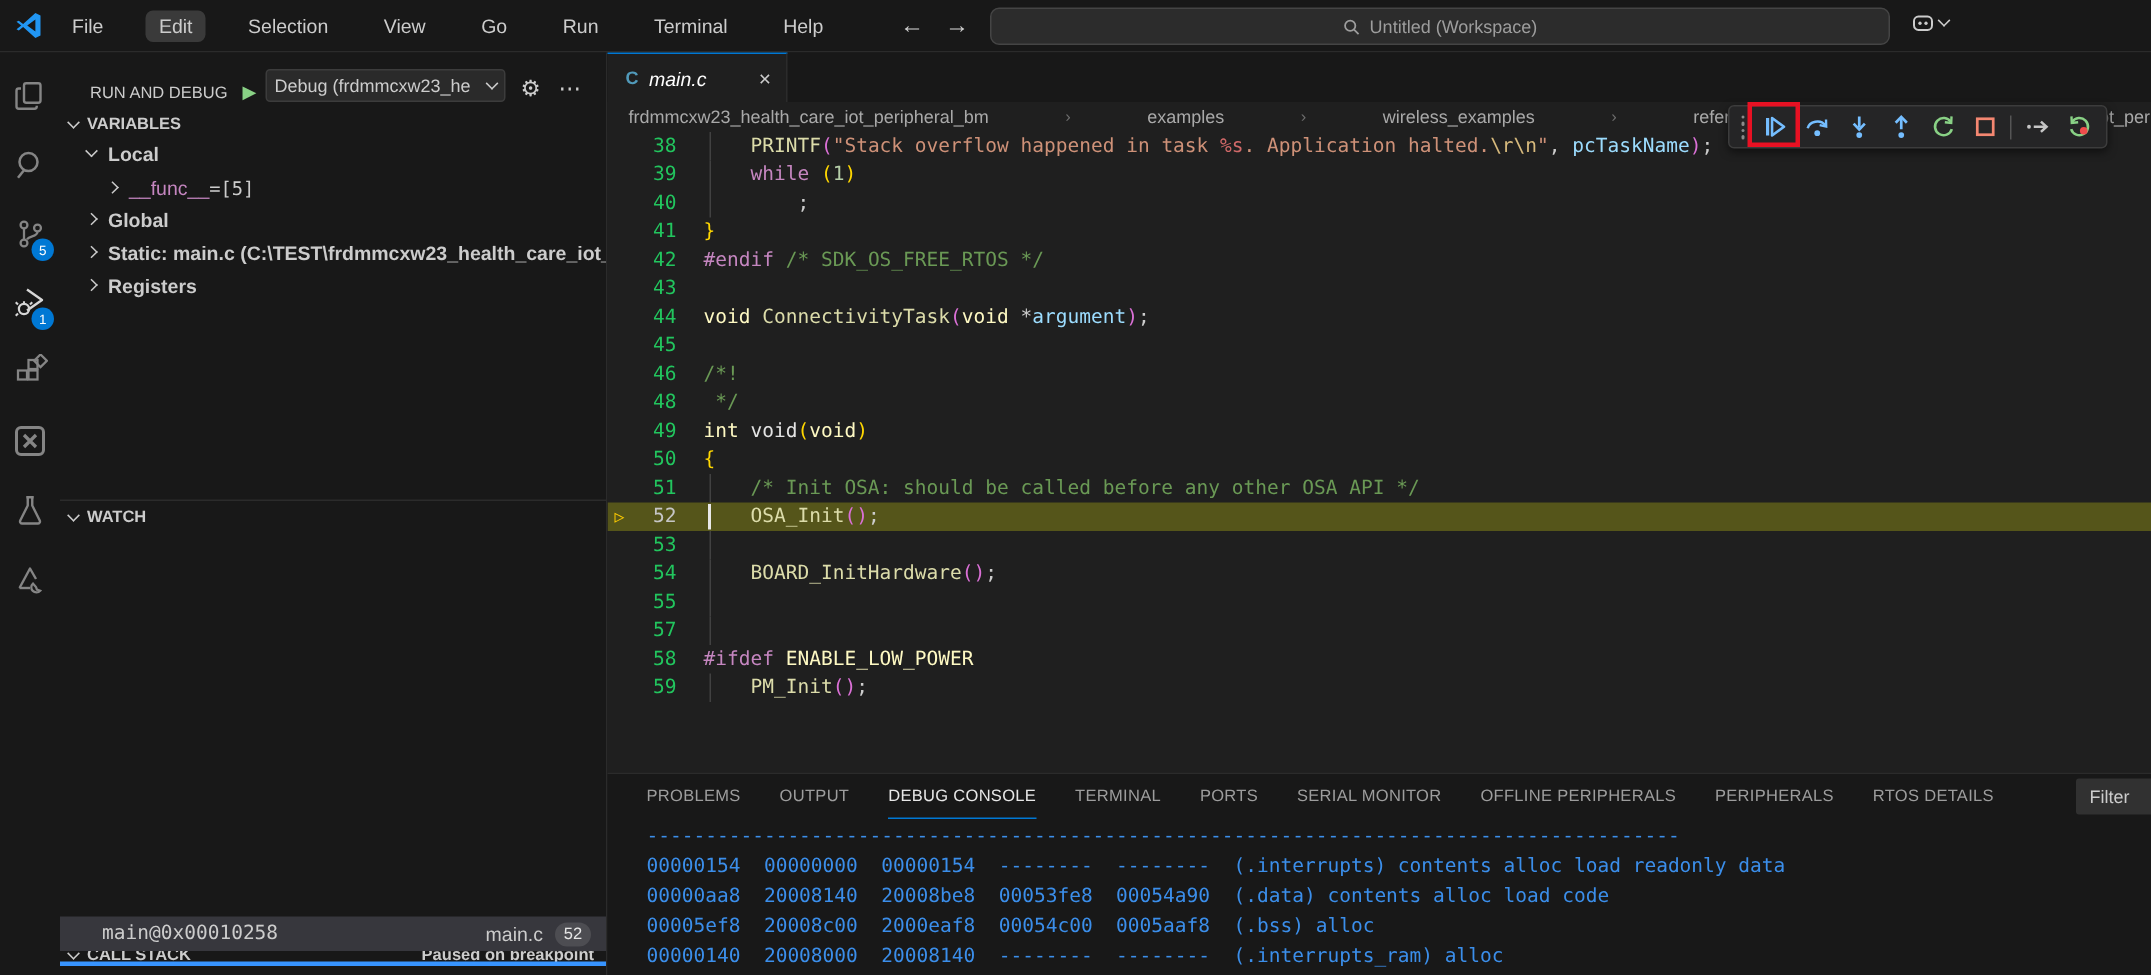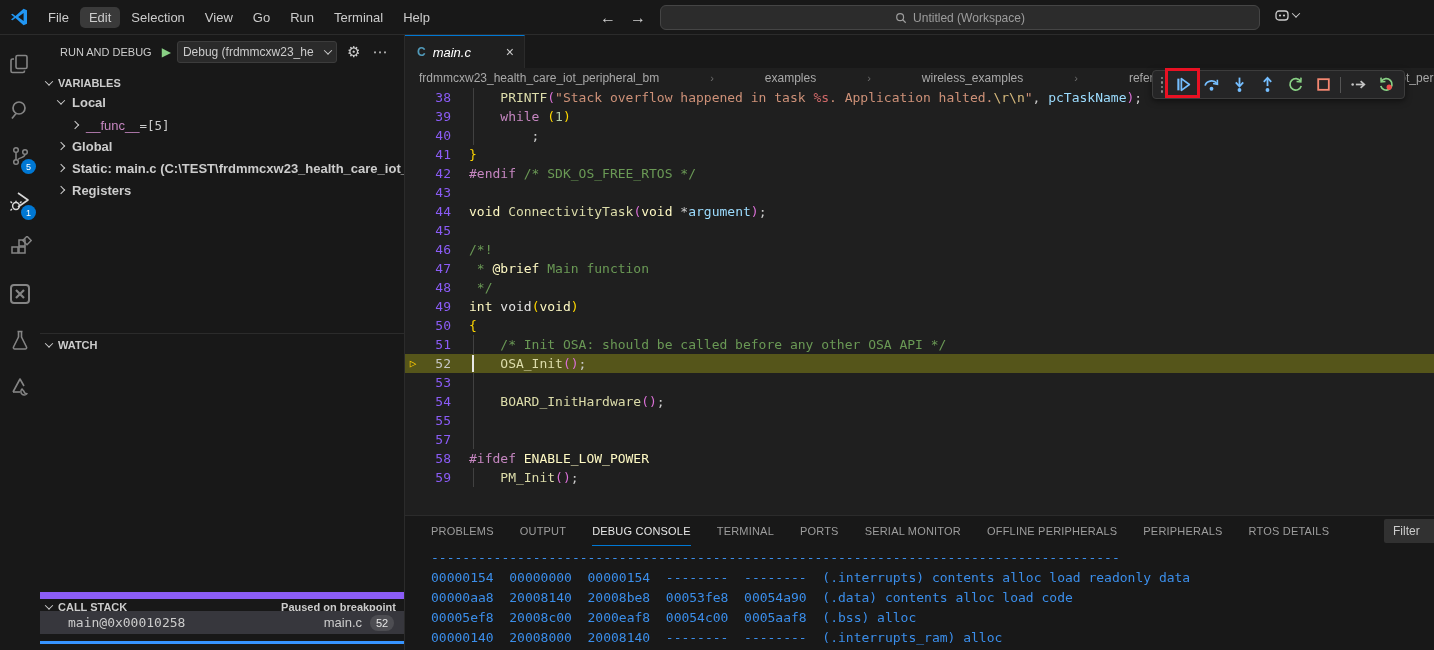--- a/index.html
+++ b/index.html
@@ -3,21 +3,21 @@
 <meta charset="utf-8">
 <style>
   * { margin:0; padding:0; box-sizing:border-box; }
   html,body { width:1434px; height:650px; overflow:hidden; background:#181818;
     font-family:"Liberation Sans", sans-serif; color:#cccccc; }
 
   
   .titlebar { position:absolute; left:0; top:0; width:1434px; height:35px;
     background:#181818; border-bottom:1px solid #2b2b2b; display:flex; align-items:center; }
   .vscode-logo { width:20px; height:20px; margin:0 10px 0 9px; }
-  .menus { display:flex; align-items:center; gap:2px; font-size:13px;justify-content:flex-end; }
+  .menus { display:flex; align-items:center; gap:19px; font-size:13px;justify-content:flex-end; }
   .menu-item { padding:3px 9px; border-radius:5px; cursor:default; }
   .menu-item.active { background:#3a3a3a; }
   .nav-arrows { position:absolute; left:600px; top:0; height:35px; display:flex; align-items:center; gap:14px; font-size:16px; color:#cfcfcf; }
   .cmd-center { position:absolute; left:660px; top:5px; width:600px; height:25px;
     background:#2c2c2c; border:1px solid #454545; border-radius:6px;
     display:flex; align-items:center; justify-content:center; gap:6px; color:#9d9d9d; font-size:12px; }
   .copilot { position:absolute; left:1274px; top:7px; display:flex; align-items:center; gap:3px; color:#cccccc; }
 
   
   .activitybar { position:absolute; left:0; top:35px; width:40px; height:615px; background:#181818;
@@ -28,21 +28,21 @@
     background:#0078d4; color:#fff; font-size:9px; display:flex; align-items:center; justify-content:center; padding:0 3px; }
 
   
   .chev { display:inline-block; width:6px; height:6px; border-right:1.4px solid #cccccc; border-bottom:1.4px solid #cccccc; }
   .chev.down { transform:rotate(45deg) translate(-1px,-1px); }
   .chev.right { transform:rotate(-45deg); }
 
   
   .sidebar { position:absolute; left:40px; top:35px; width:365px; height:615px;
     background:#181818; border-right:1px solid #2b2b2b; }
-  .sb-header { position:absolute; left:0; top:0; width:100%; height:33px; display:flex; align-items:center; }
+  .sb-header { position:absolute; left:0; top:0; width:100%; height:33px; display:flex; align-items:flex-end; }
   .sb-title { font-size:11px; color:#cccccc; margin-left:20px; white-space:nowrap; }
   .play-btn { color:#89d185; font-size:12px; margin:0 6px 0 10px; }
   .launch-select { width:160px; height:22px; background:#2a2a2a; border:1px solid #3c3c3c; border-radius:3px;
     font-size:12px; display:flex; align-items:center; padding:0 5px; white-space:nowrap; overflow:hidden; }
   .launch-select .lbl { flex:1; overflow:hidden; white-space:nowrap; }
   .gear { font-size:15px; margin-left:10px; color:#cccccc; }
   .dots { font-size:15px; margin-left:12px; letter-spacing:1px; color:#cccccc; }
   .section-h { position:absolute; left:0; width:100%; height:22px; display:flex; align-items:center;
     font-size:11px; font-weight:bold; color:#cccccc; }
   .section-h .chev { margin:0 6px 0 6px; }
@@ -82,21 +82,21 @@
   .dbg-sep { width:1px; height:16px; background:#555; margin:0 3px; }
   .gripper { width:10px; height:25px; display:flex; flex-direction:column; align-items:center; justify-content:center; gap:2px; margin-right:2px; }
   .gripper i { width:2.5px; height:2.5px; border-radius:50%; background:#8a8a8a; }
   .red-box { position:absolute; left:760px; top:33px; width:35px; height:30px; border:3px solid #e81123; z-index:6; }
 
   
   .codewrap { position:absolute; left:0; top:53px; width:100%; height:427px; overflow:hidden;
     font-family:"DejaVu Sans Mono", monospace; font-size:13px; }
   .code-row { position:relative; height:19px; line-height:19px; display:flex; white-space:pre; }
   .code-row .arrowcol { width:16px; text-align:center; color:#ffcc00; font-size:11px; flex:none; }
-  .code-row .num { width:30px; text-align:right; color:#8b5cf6; flex:none; }
+  .code-row .num { width:30px; text-align:right; color:#22c55e; flex:none; }
   .code-row .codetext { padding-left:18px; flex:1; }
   .code-row.current { background:#55551a; }
   .code-row.current .num { color:#c6c6c6; }
   .code-row.g::before { content:''; position:absolute; left:68px; top:0; bottom:0; border-left:1px solid #414141; }
   .code-row.current::after { content:''; position:absolute; left:67px; top:1px; bottom:1px; width:2px; background:#e8e8e8; }
   .tk-kw{color:#fef9c3} .tk-ctrl{color:#c586c0} .tk-fn{color:#dcdcaa} .tk-str{color:#ce9178}
   .tk-esc{color:#d7ba7d} .tk-fmt{color:#d16969} .tk-num{color:#b5cea8} .tk-cmt{color:#6a9955}
   .tk-var{color:#9cdcfe} .tk-txt{color:#cccccc} .tk-p1{color:#ffd700} .tk-p2{color:#da70d6} .tk-mn{color:#e4e4e4}
 
   
@@ -262,21 +262,21 @@
   <div class="sb-row bold" style="top:144px; padding-left:18px">
     <span class="chev right"></span>
     <span>Registers</span>
   </div>
 
   <div class="section-h" style="top:298px; border-top:1px solid #2b2b2b">
     <span class="chev down"></span>
     <span>WATCH</span>
   </div>
 
-  <div class="section-h" style="top:557px; border-top:7px solid #8b5cf6">
+  <div class="section-h" style="top:589px; border-top:4px solid #8b5cf6">
     <span class="chev down"></span>
     <span>CALL STACK</span>
     <span class="cs-status">Paused on breakpoint</span>
   </div>
   <div class="frame-row">
     <span class="frame-name">main@0x00010258</span>
     <span class="frame-file">main.c</span>
     <span class="line-badge">52</span>
   </div>
   <div class="sb-blueline"></div>
@@ -385,21 +385,20 @@
   <div class="codewrap" id="code-lines">
       <div class="code-row g"><span class="arrowcol"></span><span class="num">38</span><span class="codetext"><span class="tk-txt">    </span><span class="tk-fn">PRINTF</span><span class="tk-p2">(</span><span class="tk-str">"Stack overflow happened in task </span><span class="tk-fmt">%s</span><span class="tk-str">. Application halted.</span><span class="tk-esc">\r\n</span><span class="tk-str">"</span><span class="tk-txt">, </span><span class="tk-var">pcTaskName</span><span class="tk-p2">)</span><span class="tk-txt">;</span></span></div>
       <div class="code-row g"><span class="arrowcol"></span><span class="num">39</span><span class="codetext"><span class="tk-txt">    </span><span class="tk-ctrl">while</span><span class="tk-txt"> </span><span class="tk-p1">(</span><span class="tk-num">1</span><span class="tk-p1">)</span></span></div>
       <div class="code-row g"><span class="arrowcol"></span><span class="num">40</span><span class="codetext"><span class="tk-txt">        ;</span></span></div>
       <div class="code-row"><span class="arrowcol"></span><span class="num">41</span><span class="codetext"><span class="tk-p1">}</span></span></div>
       <div class="code-row"><span class="arrowcol"></span><span class="num">42</span><span class="codetext"><span class="tk-ctrl">#endif</span><span class="tk-txt"> </span><span class="tk-cmt">/* SDK_OS_FREE_RTOS */</span></span></div>
       <div class="code-row"><span class="arrowcol"></span><span class="num">43</span><span class="codetext"></span></div>
       <div class="code-row"><span class="arrowcol"></span><span class="num">44</span><span class="codetext"><span class="tk-kw">void</span><span class="tk-txt"> </span><span class="tk-fn">ConnectivityTask</span><span class="tk-p2">(</span><span class="tk-kw">void</span><span class="tk-txt"> *</span><span class="tk-var">argument</span><span class="tk-p2">)</span><span class="tk-txt">;</span></span></div>
       <div class="code-row"><span class="arrowcol"></span><span class="num">45</span><span class="codetext"></span></div>
       <div class="code-row"><span class="arrowcol"></span><span class="num">46</span><span class="codetext"><span class="tk-cmt">/*!</span></span></div>
-      <div class="code-row"><span class="arrowcol"></span><span class="num">47</span><span class="codetext"><span class="tk-cmt"> * </span><span class="tk-kw">@brief</span><span class="tk-cmt"> Main function</span></span></div>
       <div class="code-row"><span class="arrowcol"></span><span class="num">48</span><span class="codetext"><span class="tk-cmt"> */</span></span></div>
       <div class="code-row"><span class="arrowcol"></span><span class="num">49</span><span class="codetext"><span class="tk-kw">int</span><span class="tk-txt"> </span><span class="tk-mn">void</span><span class="tk-p1">(</span><span class="tk-kw">void</span><span class="tk-p1">)</span></span></div>
       <div class="code-row"><span class="arrowcol"></span><span class="num">50</span><span class="codetext"><span class="tk-p1">{</span></span></div>
       <div class="code-row g"><span class="arrowcol"></span><span class="num">51</span><span class="codetext"><span class="tk-cmt">    /* Init OSA: should be called before any other OSA API */</span></span></div>
       <div class="code-row current"><span class="arrowcol">▷</span><span class="num">52</span><span class="codetext"><span class="tk-txt">    </span><span class="tk-fn">OSA_Init</span><span class="tk-p2">(</span><span class="tk-p2">)</span><span class="tk-txt">;</span></span></div>
       <div class="code-row g"><span class="arrowcol"></span><span class="num">53</span><span class="codetext"></span></div>
       <div class="code-row g"><span class="arrowcol"></span><span class="num">54</span><span class="codetext"><span class="tk-txt">    </span><span class="tk-fn">BOARD_InitHardware</span><span class="tk-p2">(</span><span class="tk-p2">)</span><span class="tk-txt">;</span></span></div>
       <div class="code-row g"><span class="arrowcol"></span><span class="num">55</span><span class="codetext"></span></div>
       <div class="code-row g"><span class="arrowcol"></span><span class="num">57</span><span class="codetext"></span></div>
       <div class="code-row"><span class="arrowcol"></span><span class="num">58</span><span class="codetext"><span class="tk-ctrl">#ifdef</span><span class="tk-txt"> </span><span class="tk-kw">ENABLE_LOW_POWER</span></span></div>

